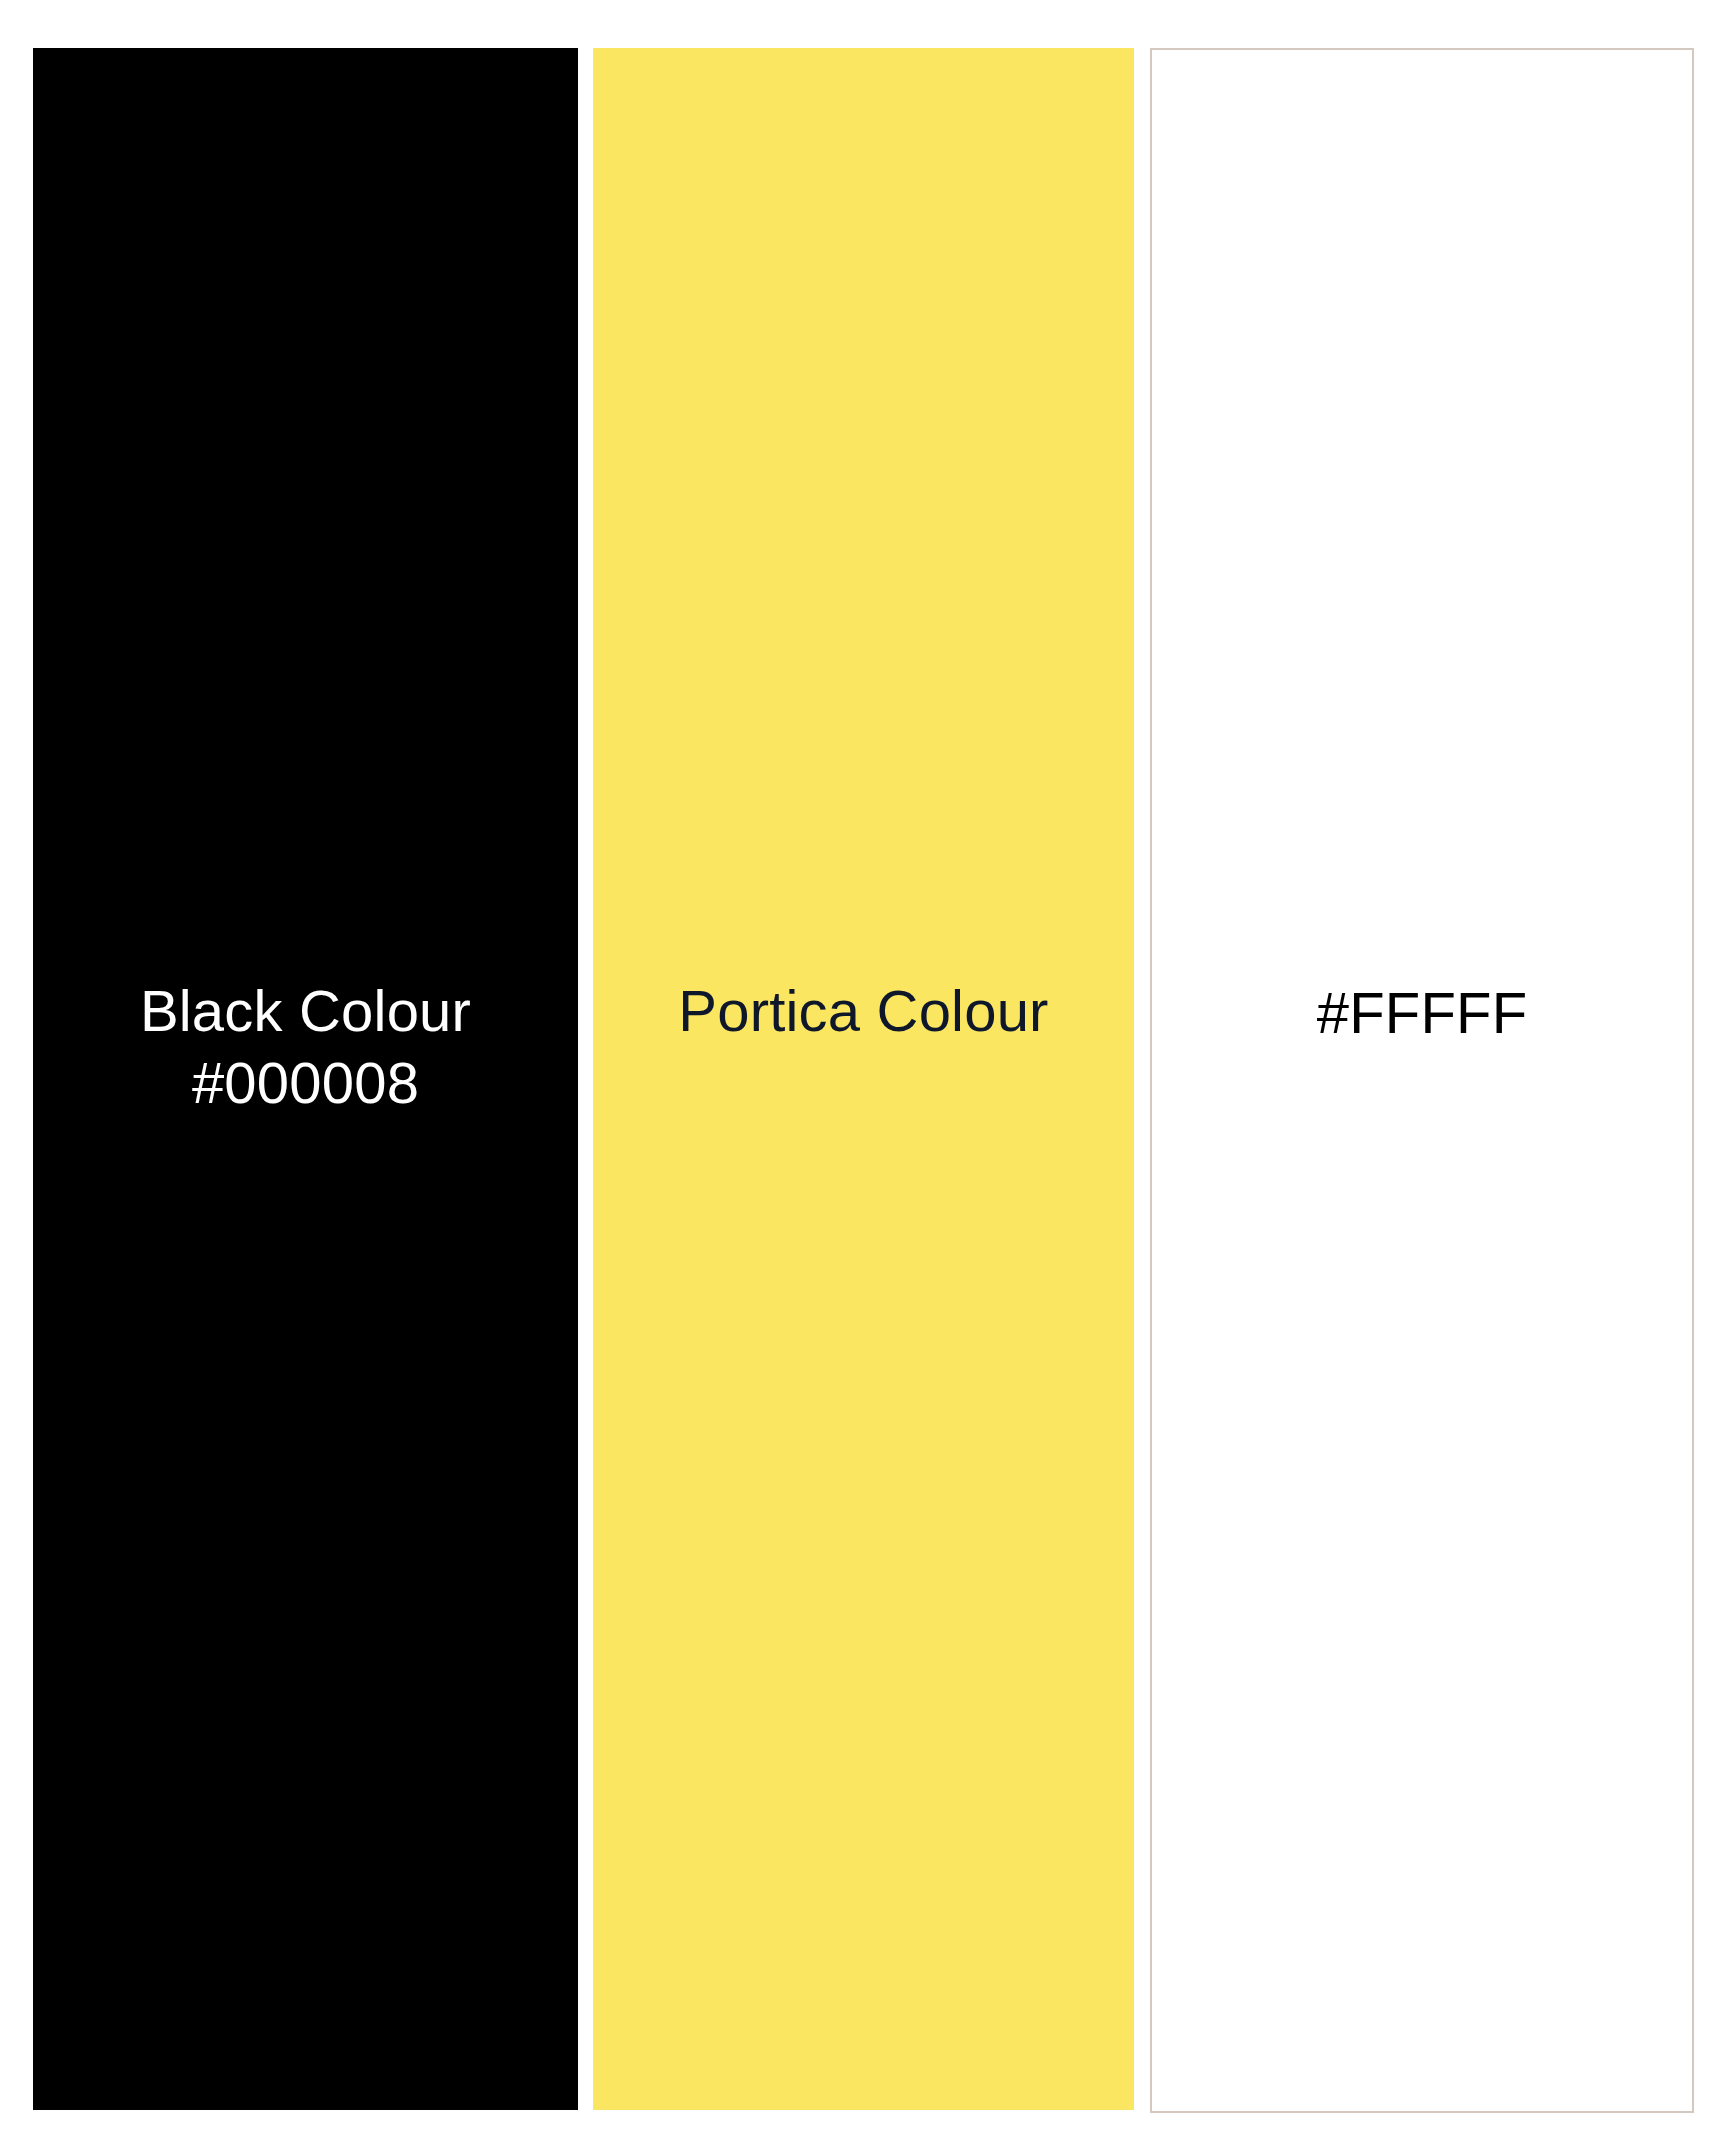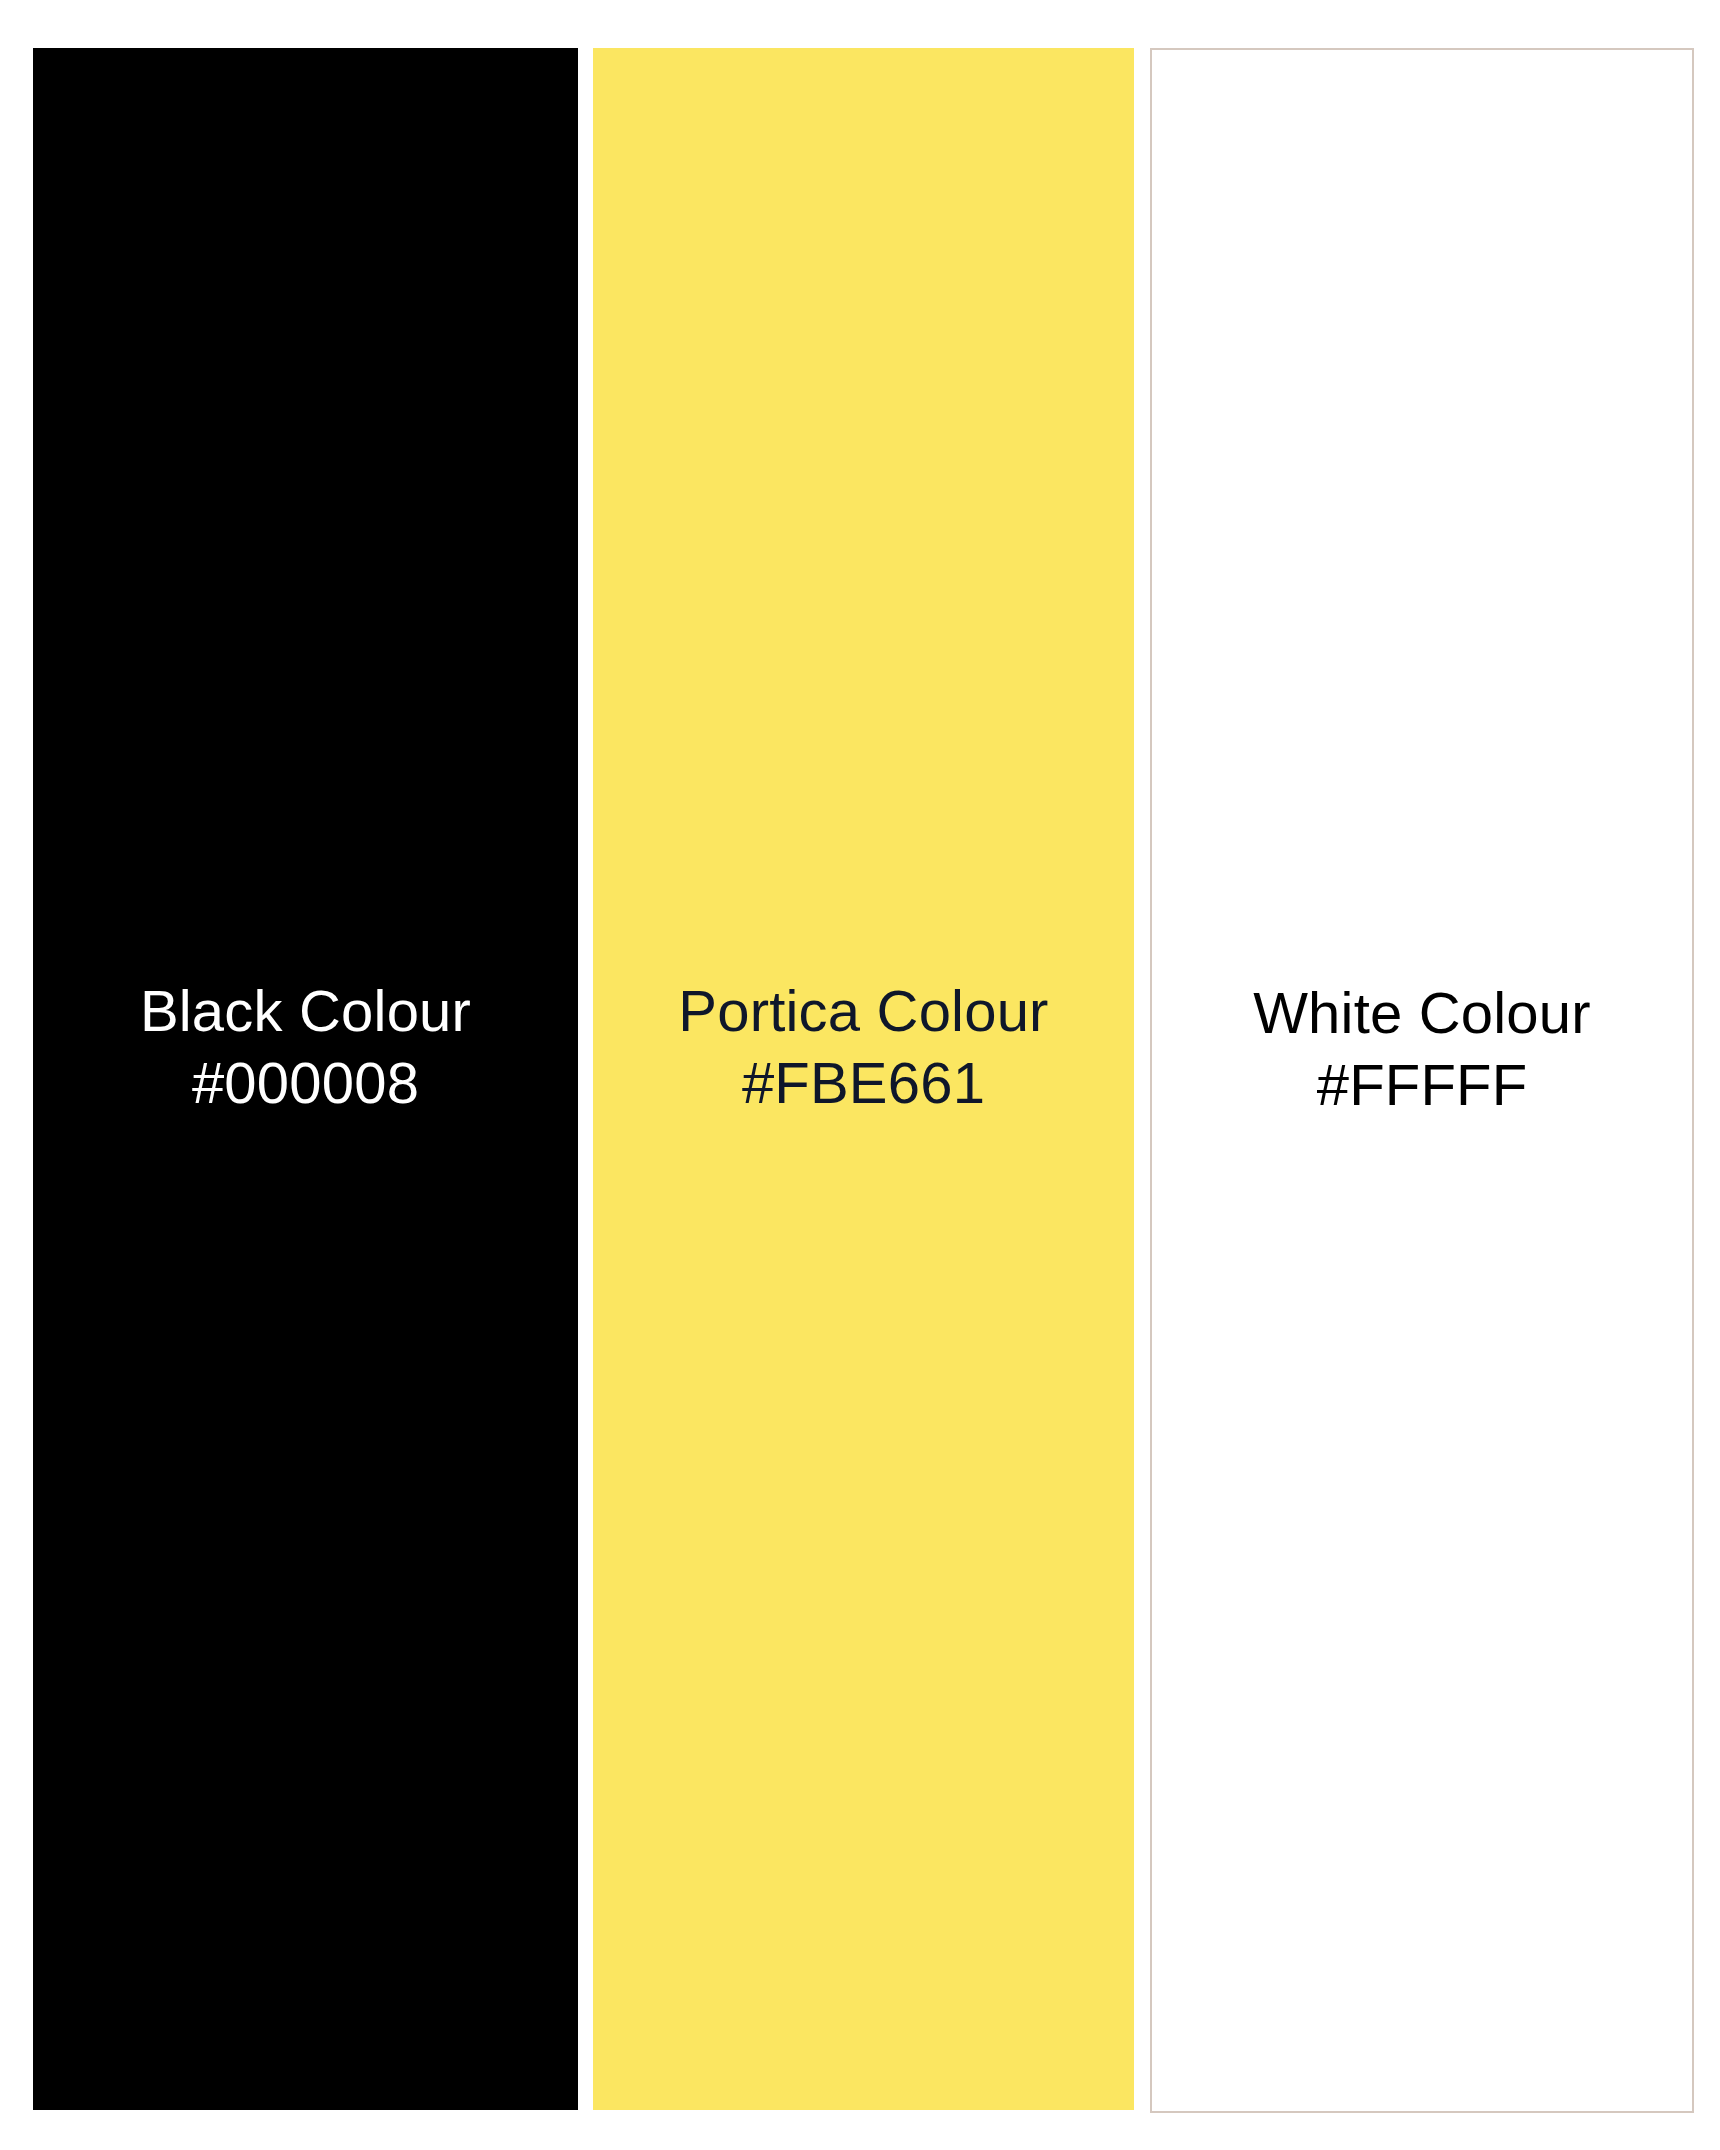--- a/index.html
+++ b/index.html
@@ -75,25 +75,23 @@
   <div class="swatch swatch-black" style="background: rgb(0, 0, 0);">
     <div class="swatch-label" style="color: rgb(255, 255, 255);">
       <span class="label-name">Black Colour</span>
       <span class="label-hex">#000008</span>
     </div>
   </div>
 
   <div class="swatch swatch-portica" style="background: rgb(251, 230, 97);">
     <div class="swatch-label" style="color: #0f172a;">
       <span class="label-name">Portica Colour</span>
-      <span class="label-hex">#FBE661</span>
     </div>
   </div>
 
   <div class="swatch swatch-white" style="background: rgb(255, 255, 255); border: 2.9px solid rgb(213, 200, 191);">
     <div class="swatch-label" style="color: rgb(0, 0, 0);">
-      <span class="label-name">White Colour</span>
       <span class="label-hex">#FFFFF</span>
     </div>
   </div>
 
 </div>
 
 
 </body></html>

